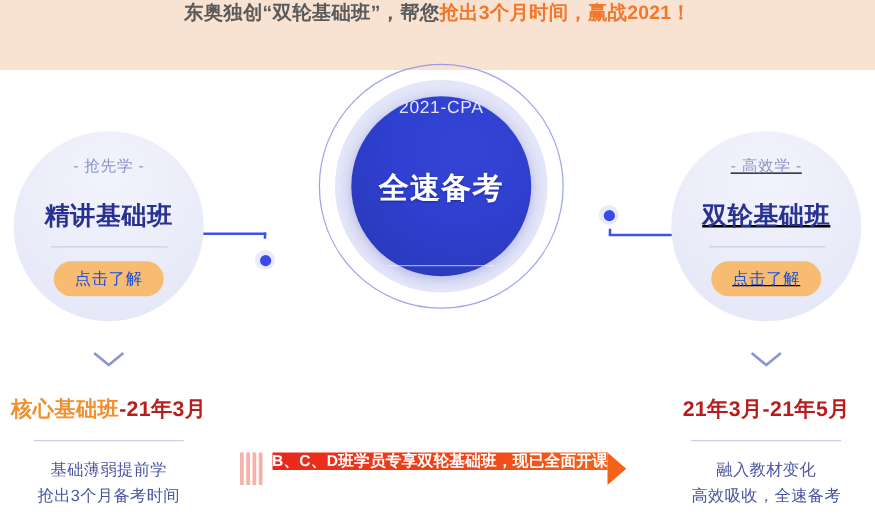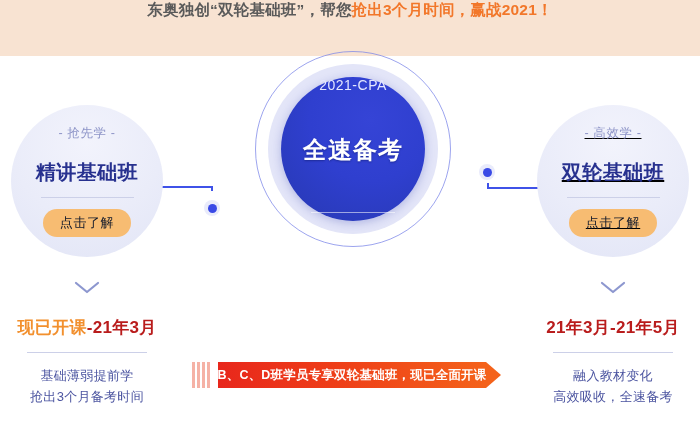--- a/index.html
+++ b/index.html
@@ -56,21 +56,21 @@
   }
   .side-card.left{ left:11px; }
   .side-card.right{ left:537px;text-decoration:underline; }
   .card-tag{ font-size:12.5px; color:#8e95c8; letter-spacing:.6px; }
   .card-title{
     font-size:20px; font-weight:bold; color:#27318f; letter-spacing:.5px;
     margin-top:17px;
   }
   .card-div{ width:93px; height:1px; background:#ccd0e8; margin:11px 0 11px; }
   .card-btn{
-    background:#f7bc72; color:#0f172a; border:none; border-radius:14px;
+    background:#f7bc72; color:#1d4ed8; border:none; border-radius:14px;
     font-size:13px; padding:5px 17px; font-family:inherit; cursor:pointer;
     letter-spacing:.6px;
   }
 
   
   .conn-line{ position:absolute; height:2px; background:#3f52e8; }
   .conn-line.left{ left:119px; top:186px; width:94px; }
   .conn-line.right{ left:487px; top:187px; width:95px; }
   .conn-stub{ position:absolute; width:2px; background:#3f52e8; }
   .conn-stub.left{ left:211px; top:186px; height:5px; }
@@ -98,21 +98,21 @@
   .bcol-head .hl{ color:#f2902e; }
   .bcol-head .dk{ color:#b91c1c; }
   .bcol-div{ width:120px; height:1px; background:#ccd0e8; margin:13px auto 12px; }
   .bcol-line{ font-size:13px; color:#4b54a0; line-height:21px; letter-spacing:.3px; }
 
   
   .ribbon-wrap{ position:absolute; left:192px; top:362px; height:26px; }
   .ribbon-stripes{ position:absolute; left:0; top:0; display:flex; gap:2.5px; }
   .ribbon-stripes i{ display:block; width:2.5px; height:26px; background:#f5b2a6; }
   .ribbon-body{
-    position:absolute; left:26px; top:0; width:268px; height:26px;
+    position:absolute; left:26px; top:0; width:268px; height:14px;
     background:linear-gradient(90deg,#e8271c 0%,#ee3d18 42%,#f4621a 100%);
     display:flex; align-items:center; justify-content:center;
   }
   .ribbon-tip{
     position:absolute; left:294px; top:0; width:0; height:0;
     border-top:13px solid transparent; border-bottom:13px solid transparent;
     border-left:15px solid #f4621a;
   }
   .ribbon-text{
     font-size:12.5px; font-weight:bold; color:#ffffff; white-space:nowrap;
@@ -161,21 +161,21 @@
 
   <svg class="chevron left" viewBox="0 0 26 13">
     <polyline points="2,2 13,11 24,2" fill="none" stroke="#8d97cf" stroke-width="2.2" stroke-linecap="round" stroke-linejoin="round"></polyline>
   </svg>
   <svg class="chevron right" viewBox="0 0 26 13">
     <polyline points="2,2 13,11 24,2" fill="none" stroke="#8d97cf" stroke-width="2.2" stroke-linecap="round" stroke-linejoin="round"></polyline>
   </svg>
 
   <div class="bcol left">
     <div class="bcol-head">
-      <span class="hl">现已开课</span><span class="dk">-21年3月</span>
+      <span class="hl">核心基础班</span><span class="dk">-21年3月</span>
     </div>
     <div class="bcol-div"></div>
     <div class="bcol-line">基础薄弱提前学</div>
     <div class="bcol-line">抢出3个月备考时间</div>
   </div>
 
   <div class="bcol right">
     <div class="bcol-head">
       <span class="dk">21年3月-21年5月</span>
     </div>

